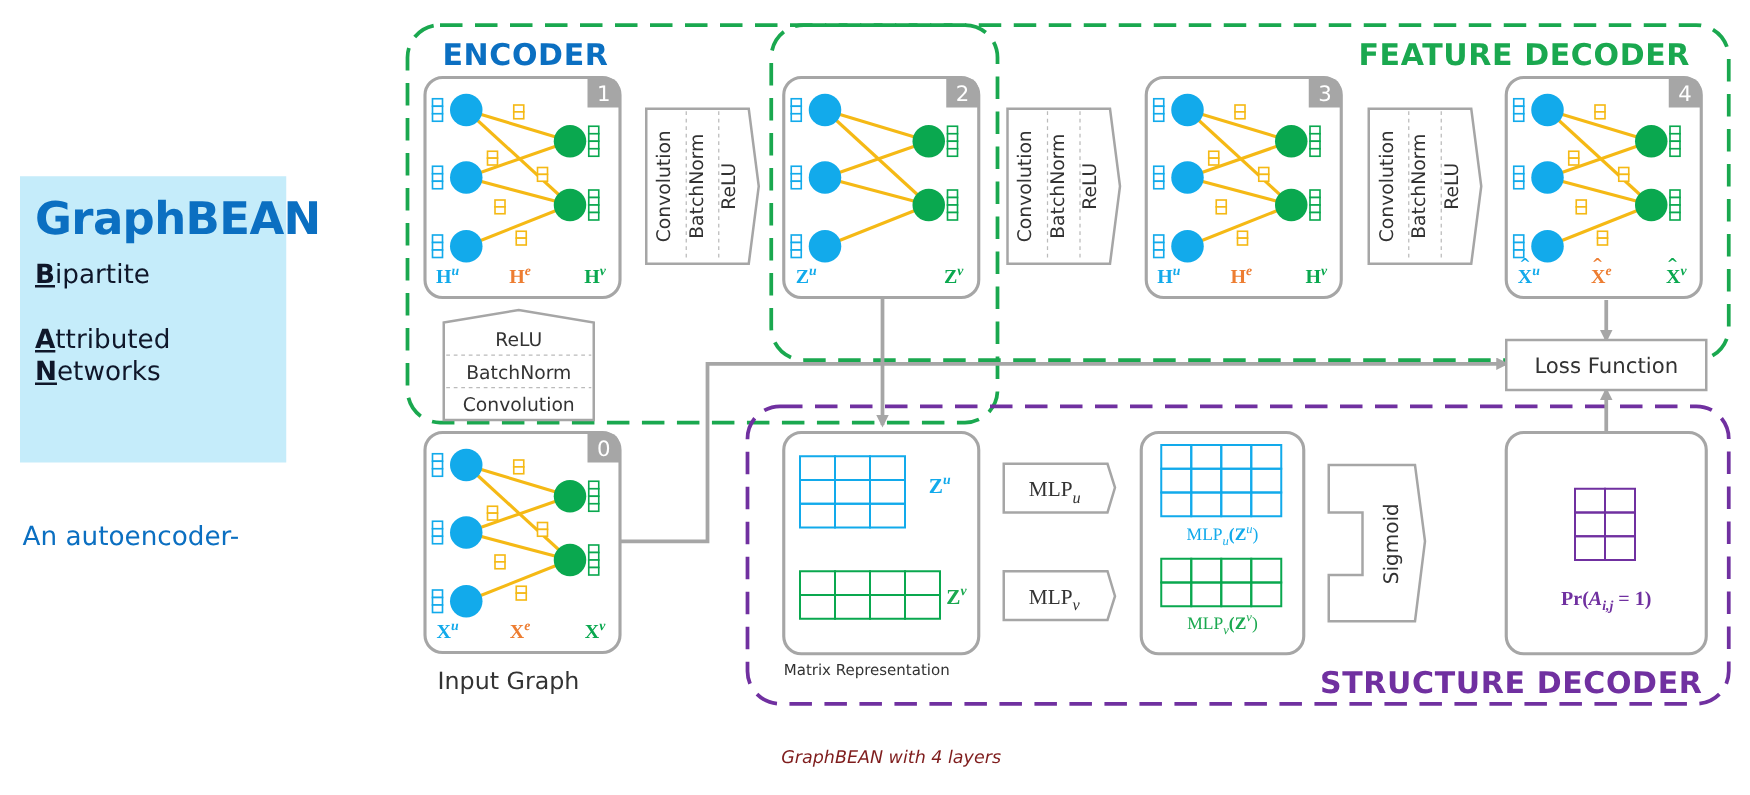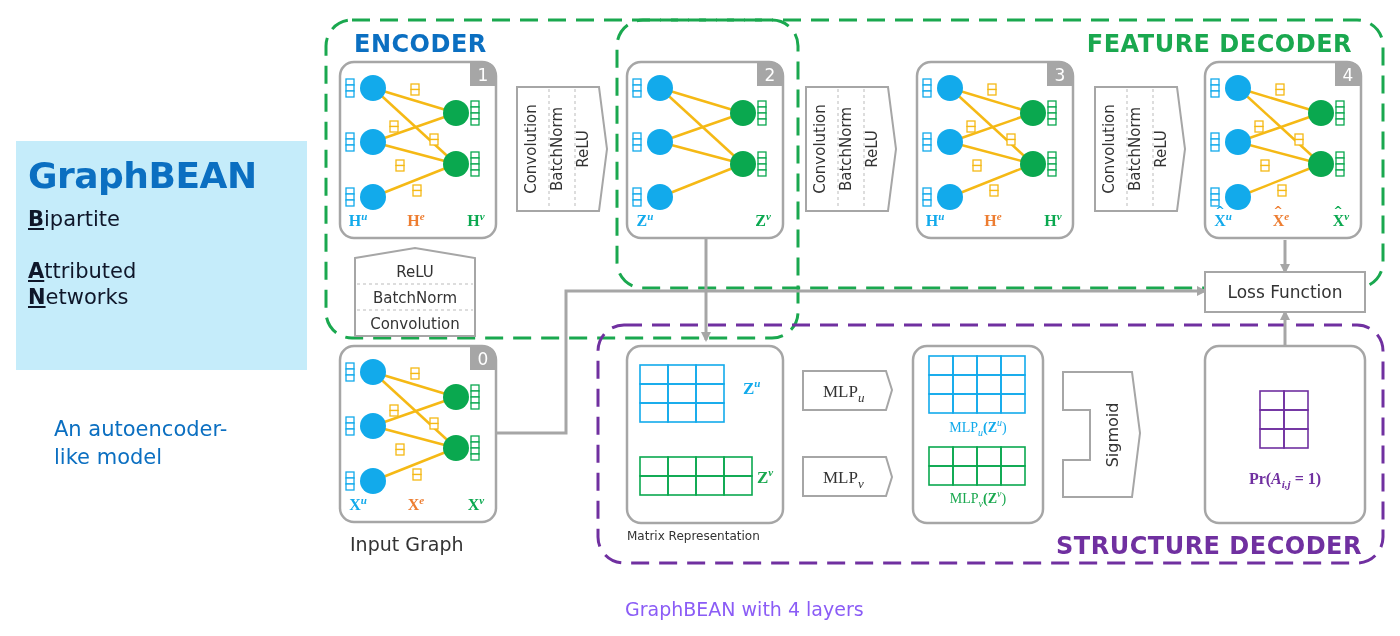--- a/index.html
+++ b/index.html
@@ -1,23 +1,23 @@
 <!DOCTYPE html>
 <html><head>
 <meta charset="utf-8">
 <style>
   html,body{margin:0;padding:0;background:#fff;}
   body{width:1400px;height:636px;position:relative;overflow:hidden;font-family:"Liberation Sans",sans-serif;}
   #diagram{position:absolute;left:0;top:0;}
-  .title-box{position:absolute;left:16px;top:141px;width:291px;height:229px;background:#c5ecfa;}
+  .title-box{position:absolute;left:16px;top:141px;width:213px;height:229px;background:#c5ecfa;}
   .title-main{position:absolute;left:12px;top:14px;font-size:36px;font-weight:bold;color:#0b6fc1;font-family:"DejaVu Sans",sans-serif;letter-spacing:-0.5px;}
   .title-line{position:absolute;left:12px;font-size:21px;color:#0f172a;font-family:"DejaVu Sans",sans-serif;}
   .title-line u{font-weight:bold;text-decoration:underline;}
-  .subtitle{position:absolute;left:18px;top:415px;font-size:21px;color:#0b6fc1;line-height:28px;font-family:"DejaVu Sans",sans-serif;width:260px;margin-left:36px;}
-  .caption{position:absolute;left:625px;top:598px;font-size:19px;color:#8b5cf6;font-family:"DejaVu Sans",sans-serif;}
+  .subtitle{position:absolute;left:18px;top:415px;font-size:21px;color:#0b6fc1;line-height:28px;font-family:"DejaVu Sans",sans-serif;width:260px;}
+  .caption{position:absolute;left:625px;top:598px;font-size:14px;color:#7f1d1d;font-family:"DejaVu Sans",sans-serif;font-style:italic;}
 </style>
 </head>
 <body>
 
 <svg id="diagram" width="1400" height="636" viewBox="0 0 1400 636" xmlns="http://www.w3.org/2000/svg">
   <defs>
     <marker id="arrow" markerWidth="10" markerHeight="10" refX="8" refY="5" orient="auto" markerUnits="userSpaceOnUse">
       <path d="M0,0 L10,5 L0,10 z" fill="#a6a6a6"></path>
     </marker>
   </defs>
@@ -488,16 +488,15 @@
 
 <div class="title-box">
   <div class="title-main">GraphBEAN</div>
   <div class="title-line" style="top:66px"><u>B</u><span>ipartite</span></div>
   <div class="title-line" style="top:118px"><u>A</u><span>ttributed</span></div>
   <div class="title-line" style="top:144px"><u>N</u><span>etworks</span></div>
 </div>
 
 <div class="subtitle">
   <div>An autoencoder-</div>
-  <div>like model</div>
 </div>
 
 <div class="caption">GraphBEAN with 4 layers</div>
 
 </body></html>

